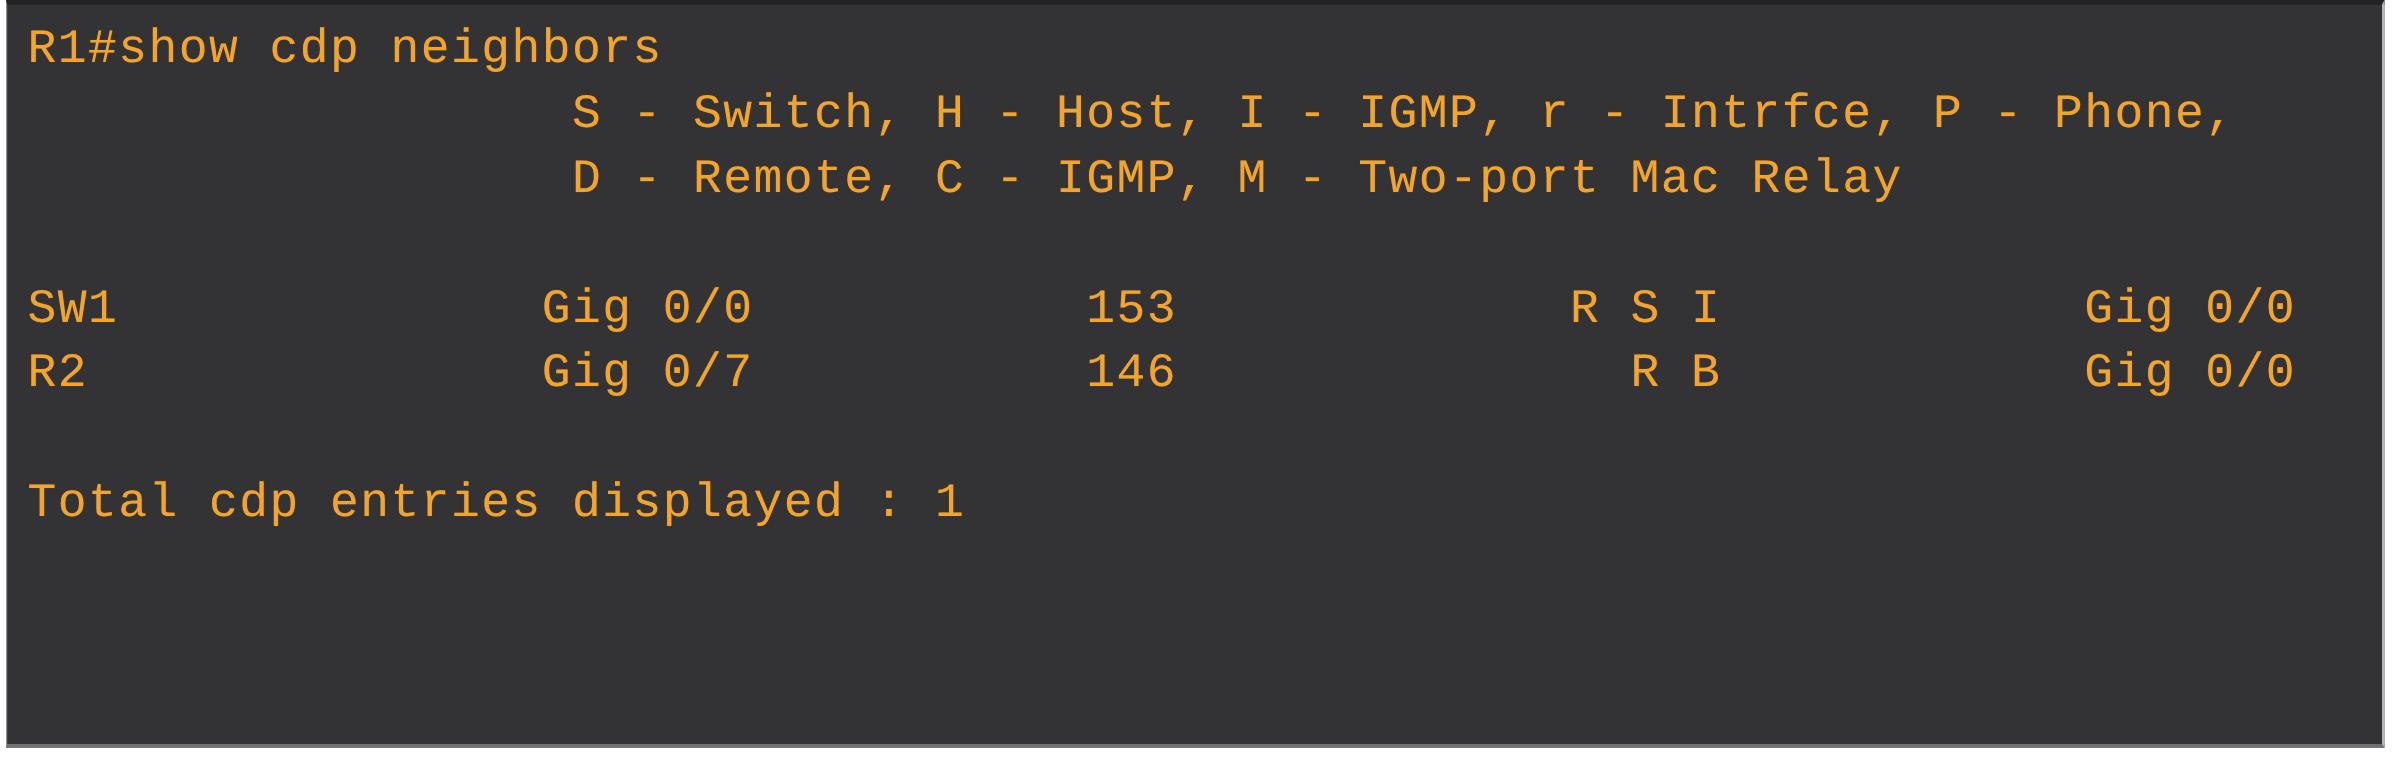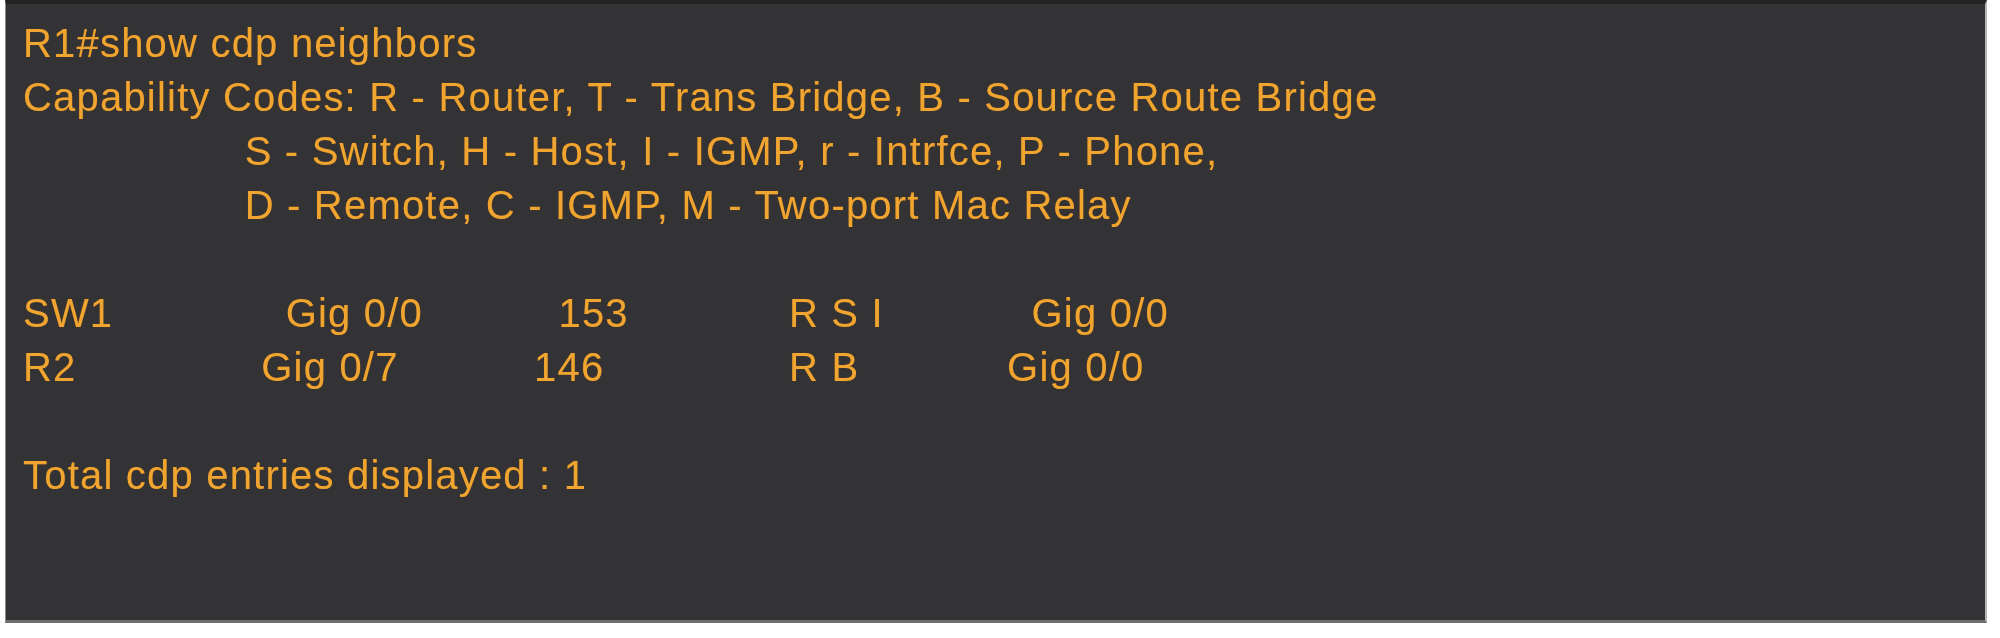--- a/index.html
+++ b/index.html
@@ -17,36 +17,35 @@
     height: 623px;
     background: #333234;
     border-top: 4px solid #232323;
     border-left: 1px solid #8f8f8f;
     border-right: 2px solid #b6b6b6;
     border-bottom: 3px solid #707070;
     padding: 12px 0 0 17px;
     overflow: hidden;
   }
   .term-line {
-    font-family: Liberation Sans, sans-serif;
+    font-family: Liberation Mono, monospace;
     font-size: 40px;
     line-height: 54px;
     height: 54px;
     letter-spacing: 1.2px;
     color: #efa530;
     white-space: pre;
     text-shadow: 0 0 1px rgba(200,110,20,0.55);
   }
 </style>
 </head>
 <body>
 
 <div class="terminal">
   <div class="term-line">R1#show cdp neighbors</div>
-  <div class="term-line">Capability Codes: R - Router, T - Trans Bridge, B - Source Route Bridge</div>
   <div class="term-line">                  S - Switch, H - Host, I - IGMP, r - Intrfce, P - Phone,</div>
   <div class="term-line">                  D - Remote, C - IGMP, M - Two-port Mac Relay</div>
   <div class="term-line"></div>
   <div class="term-line">SW1              Gig 0/0           153             R S I            Gig 0/0</div>
   <div class="term-line">R2               Gig 0/7           146               R B            Gig 0/0</div>
   <div class="term-line"></div>
   <div class="term-line">Total cdp entries displayed : 1</div>
 </div>
 
 </body></html>

